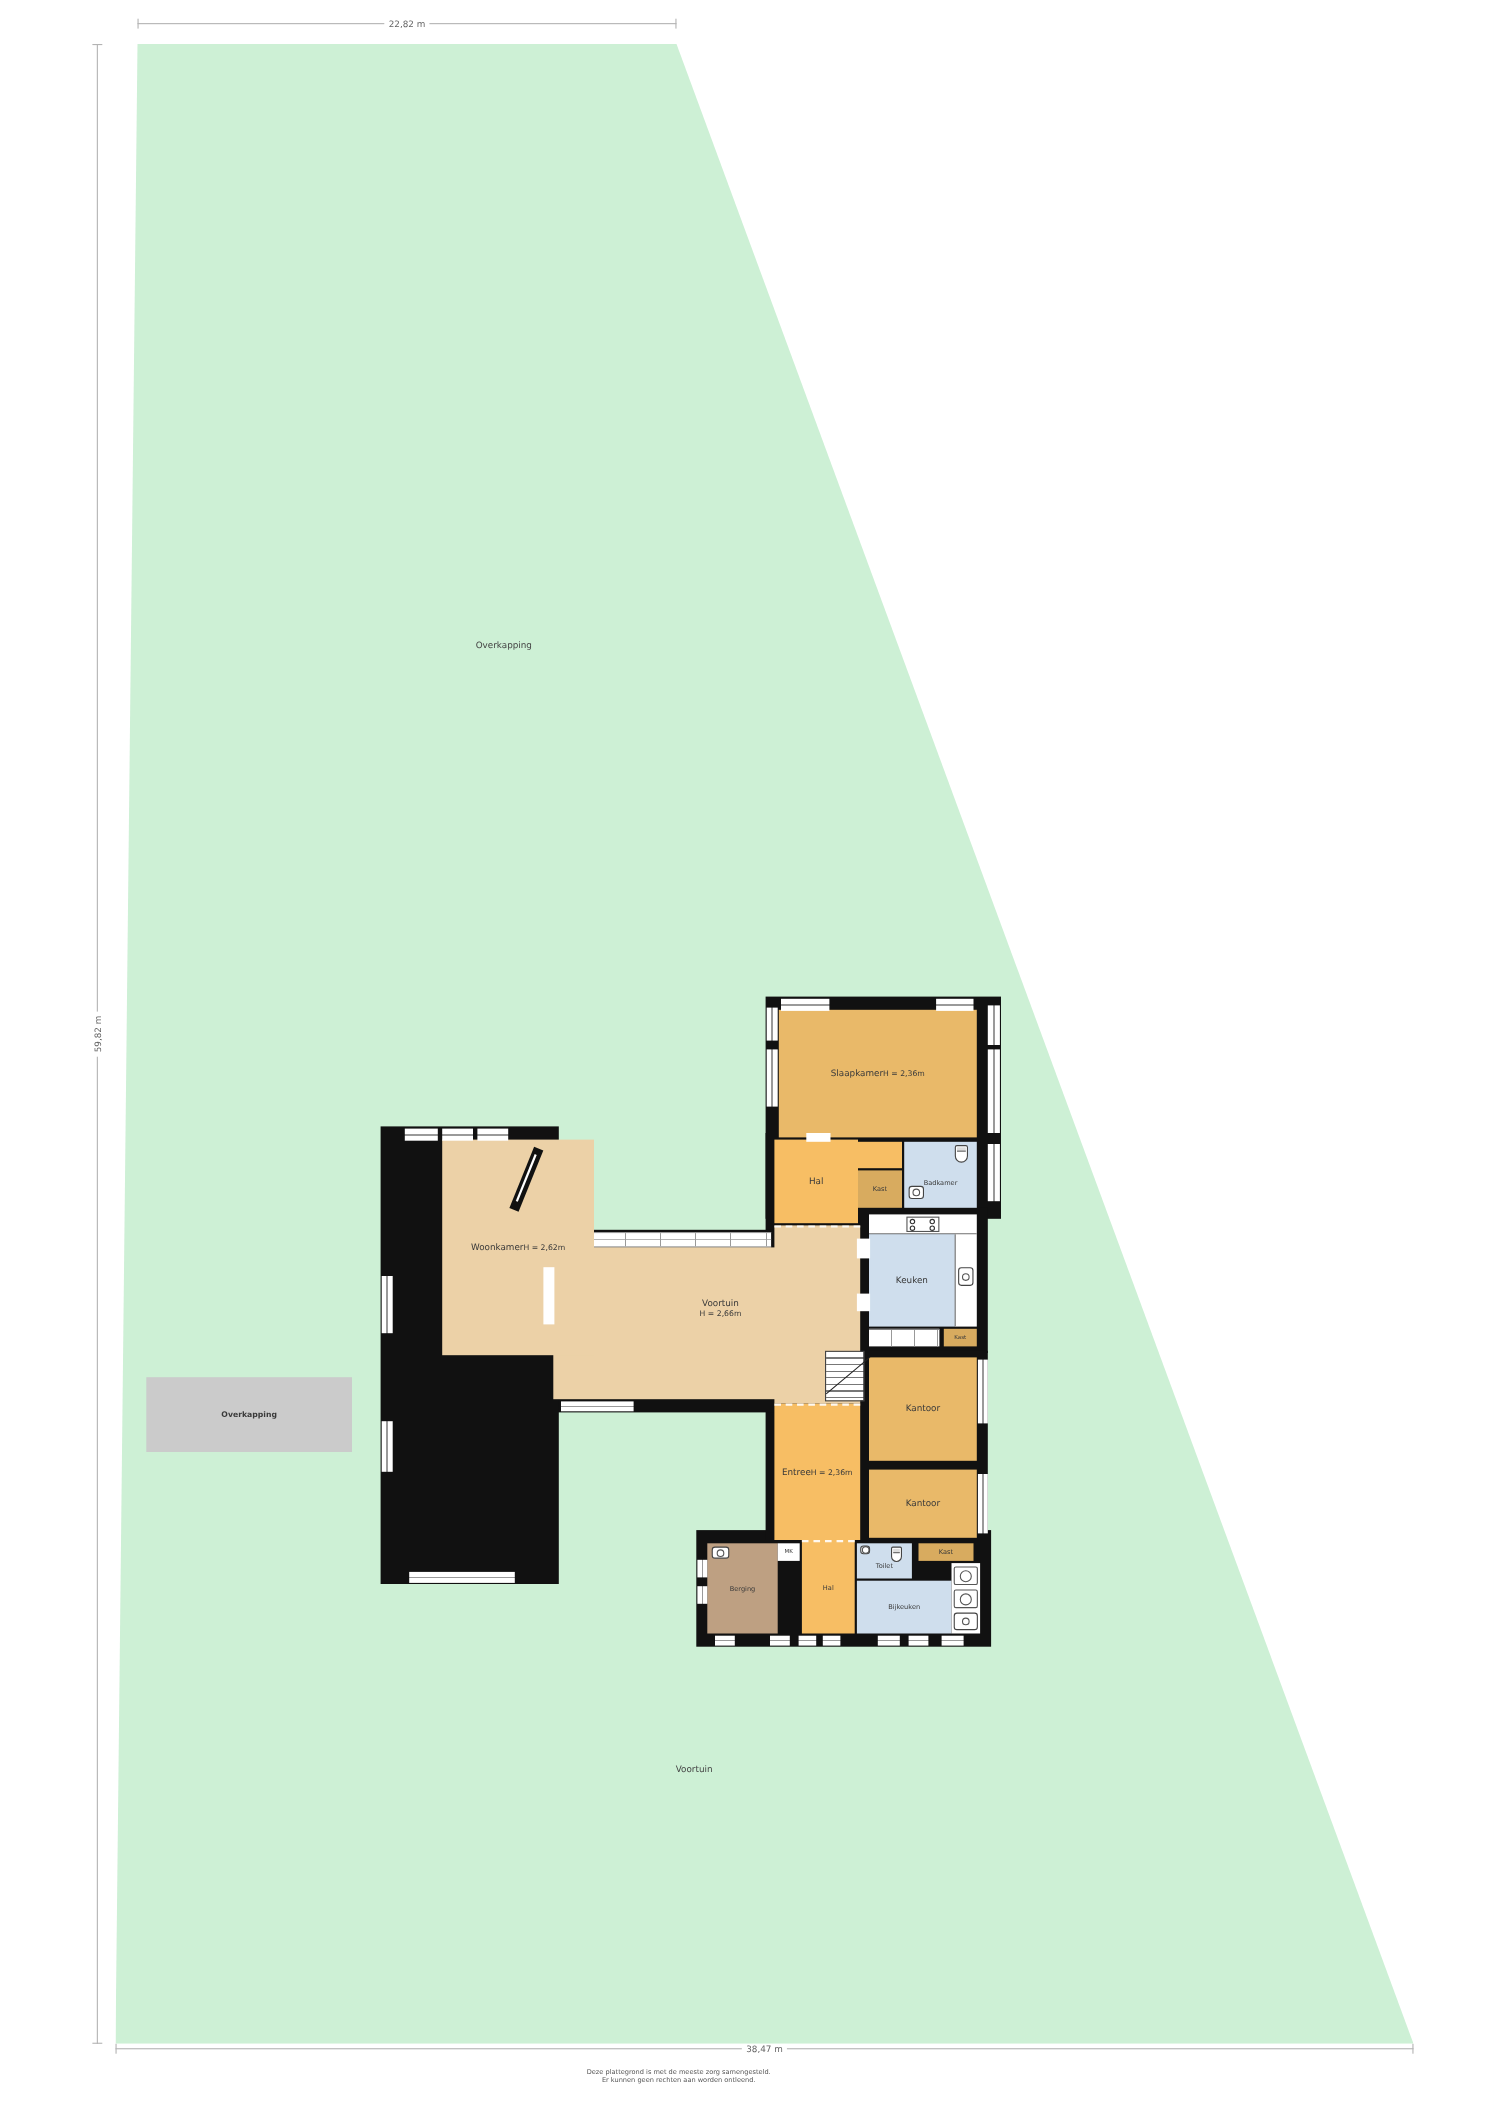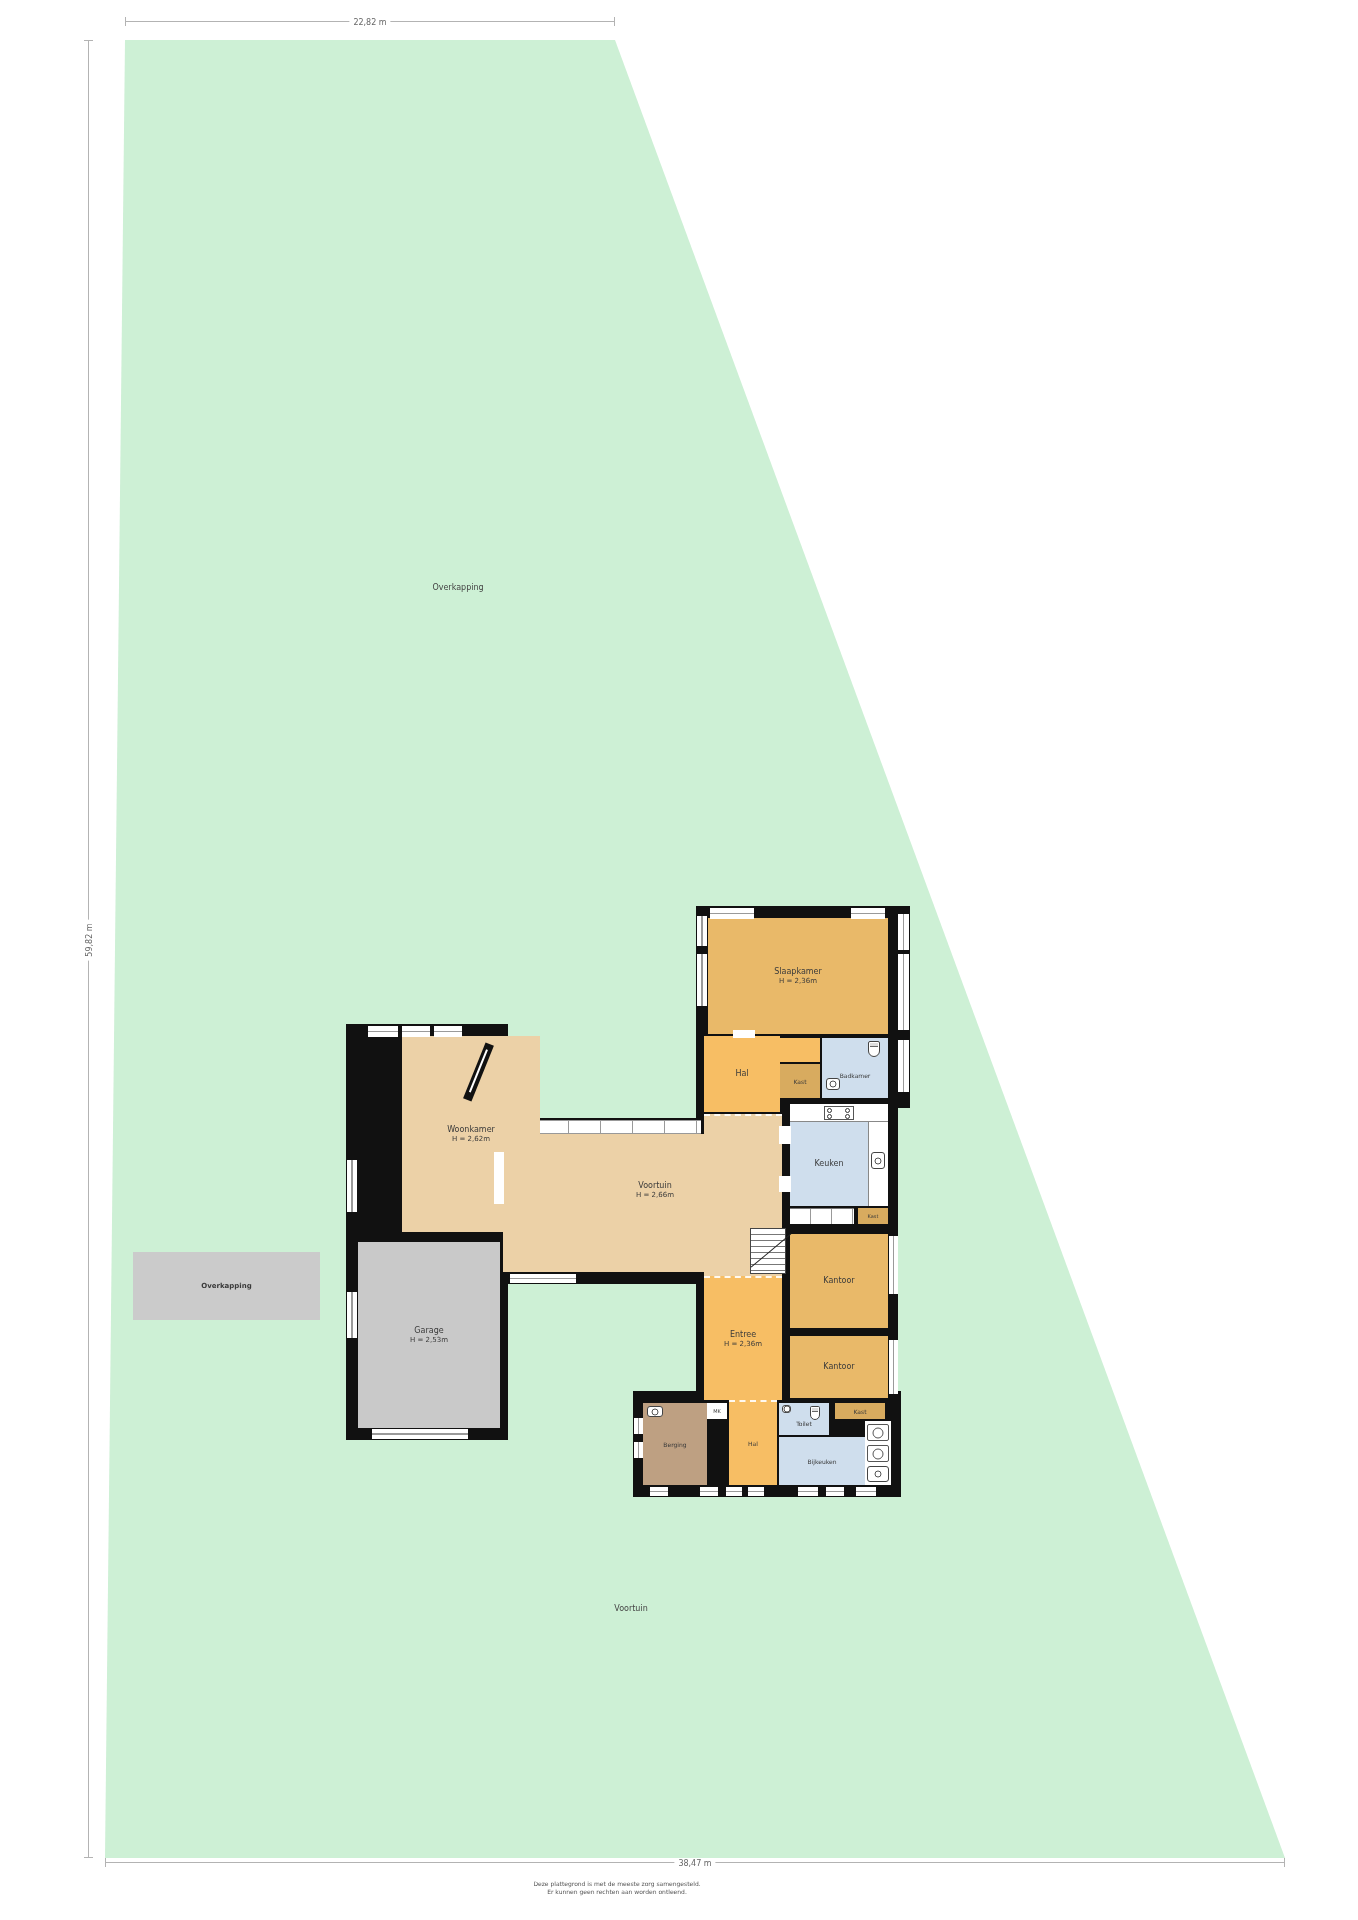--- a/index.html
+++ b/index.html
@@ -3,21 +3,21 @@
 <meta charset="utf-8">
 <style>
   * { margin:0; padding:0; box-sizing:border-box; }
   html,body { background:#fff; font-family:"DejaVu Sans", sans-serif; }
   #canvas { position:relative; width:1358px; height:1920px; background:#fff; overflow:hidden; }
   .abs { position:absolute;font-weight:bold; }
   .garden { position:absolute; left:0; top:0; width:1358px; height:1920px;
             background:#cdf0d5;
             clip-path:polygon(125px 40px, 615px 40px, 1285px 1858px, 105px 1858px); }
   .blk { position:absolute; background:#111; }
-  .room { position:absolute; display:flex; flex-direction:column; align-items:center;
+  .room { position:absolute; display:flex; flex-direction:row; align-items:center;
           justify-content:center; text-align:center; color:#3a3a3a; overflow:hidden; }
   .rl { font-size:8px; line-height:10px; white-space:nowrap; }
   .rh { font-size:7px; line-height:9px; white-space:nowrap; }
   .sm { font-size:6px; line-height:7px; }
   .xs { font-size:5px; line-height:6px; }
   .c-living  { background:#ecd1a7; }
   .c-hall    { background:#f7be64; }
   .c-bed     { background:#e9b969; }
   .c-closet  { background:#d8ab5f; }
   .c-wet     { background:#cfdeed; }
@@ -150,24 +150,20 @@
   <div class="room c-hall dashT" style="left:704px; top:1276px; width:78px; height:124px;">
     <span class="rl">Entree</span>
     <span class="rh">H = 2,36m</span>
   </div>
 
   <div class="room c-living" style="left:358px; top:1036px; width:138px; height:196px;margin-left:44px;">
     <span class="rl">Woonkamer</span>
     <span class="rh">H = 2,62m</span>
   </div>
   <div class="fireplace" style="left:474px; top:1042px;"></div>
-  <div class="room c-garage" style="left:358px; top:1242px; width:142px; height:186px;">
-    <span class="rl">Garage</span>
-    <span class="rh">H = 2,53m</span>
-  </div>
 
   <div class="room c-storage" style="left:643px; top:1403px; width:64px; height:82px;">
     <span class="sm">Berging</span>
   </div>
   <div class="sinkI" style="left:647px; top:1406px; width:16px; height:11px;"></div>
   <div class="room c-white" style="left:707px; top:1403px; width:20px; height:16px;">
     <span class="xs">MK</span>
   </div>
   <div class="room c-hall dashT" style="left:729px; top:1400px; width:48px; height:85px;">
     <span class="sm">Hal</span>

